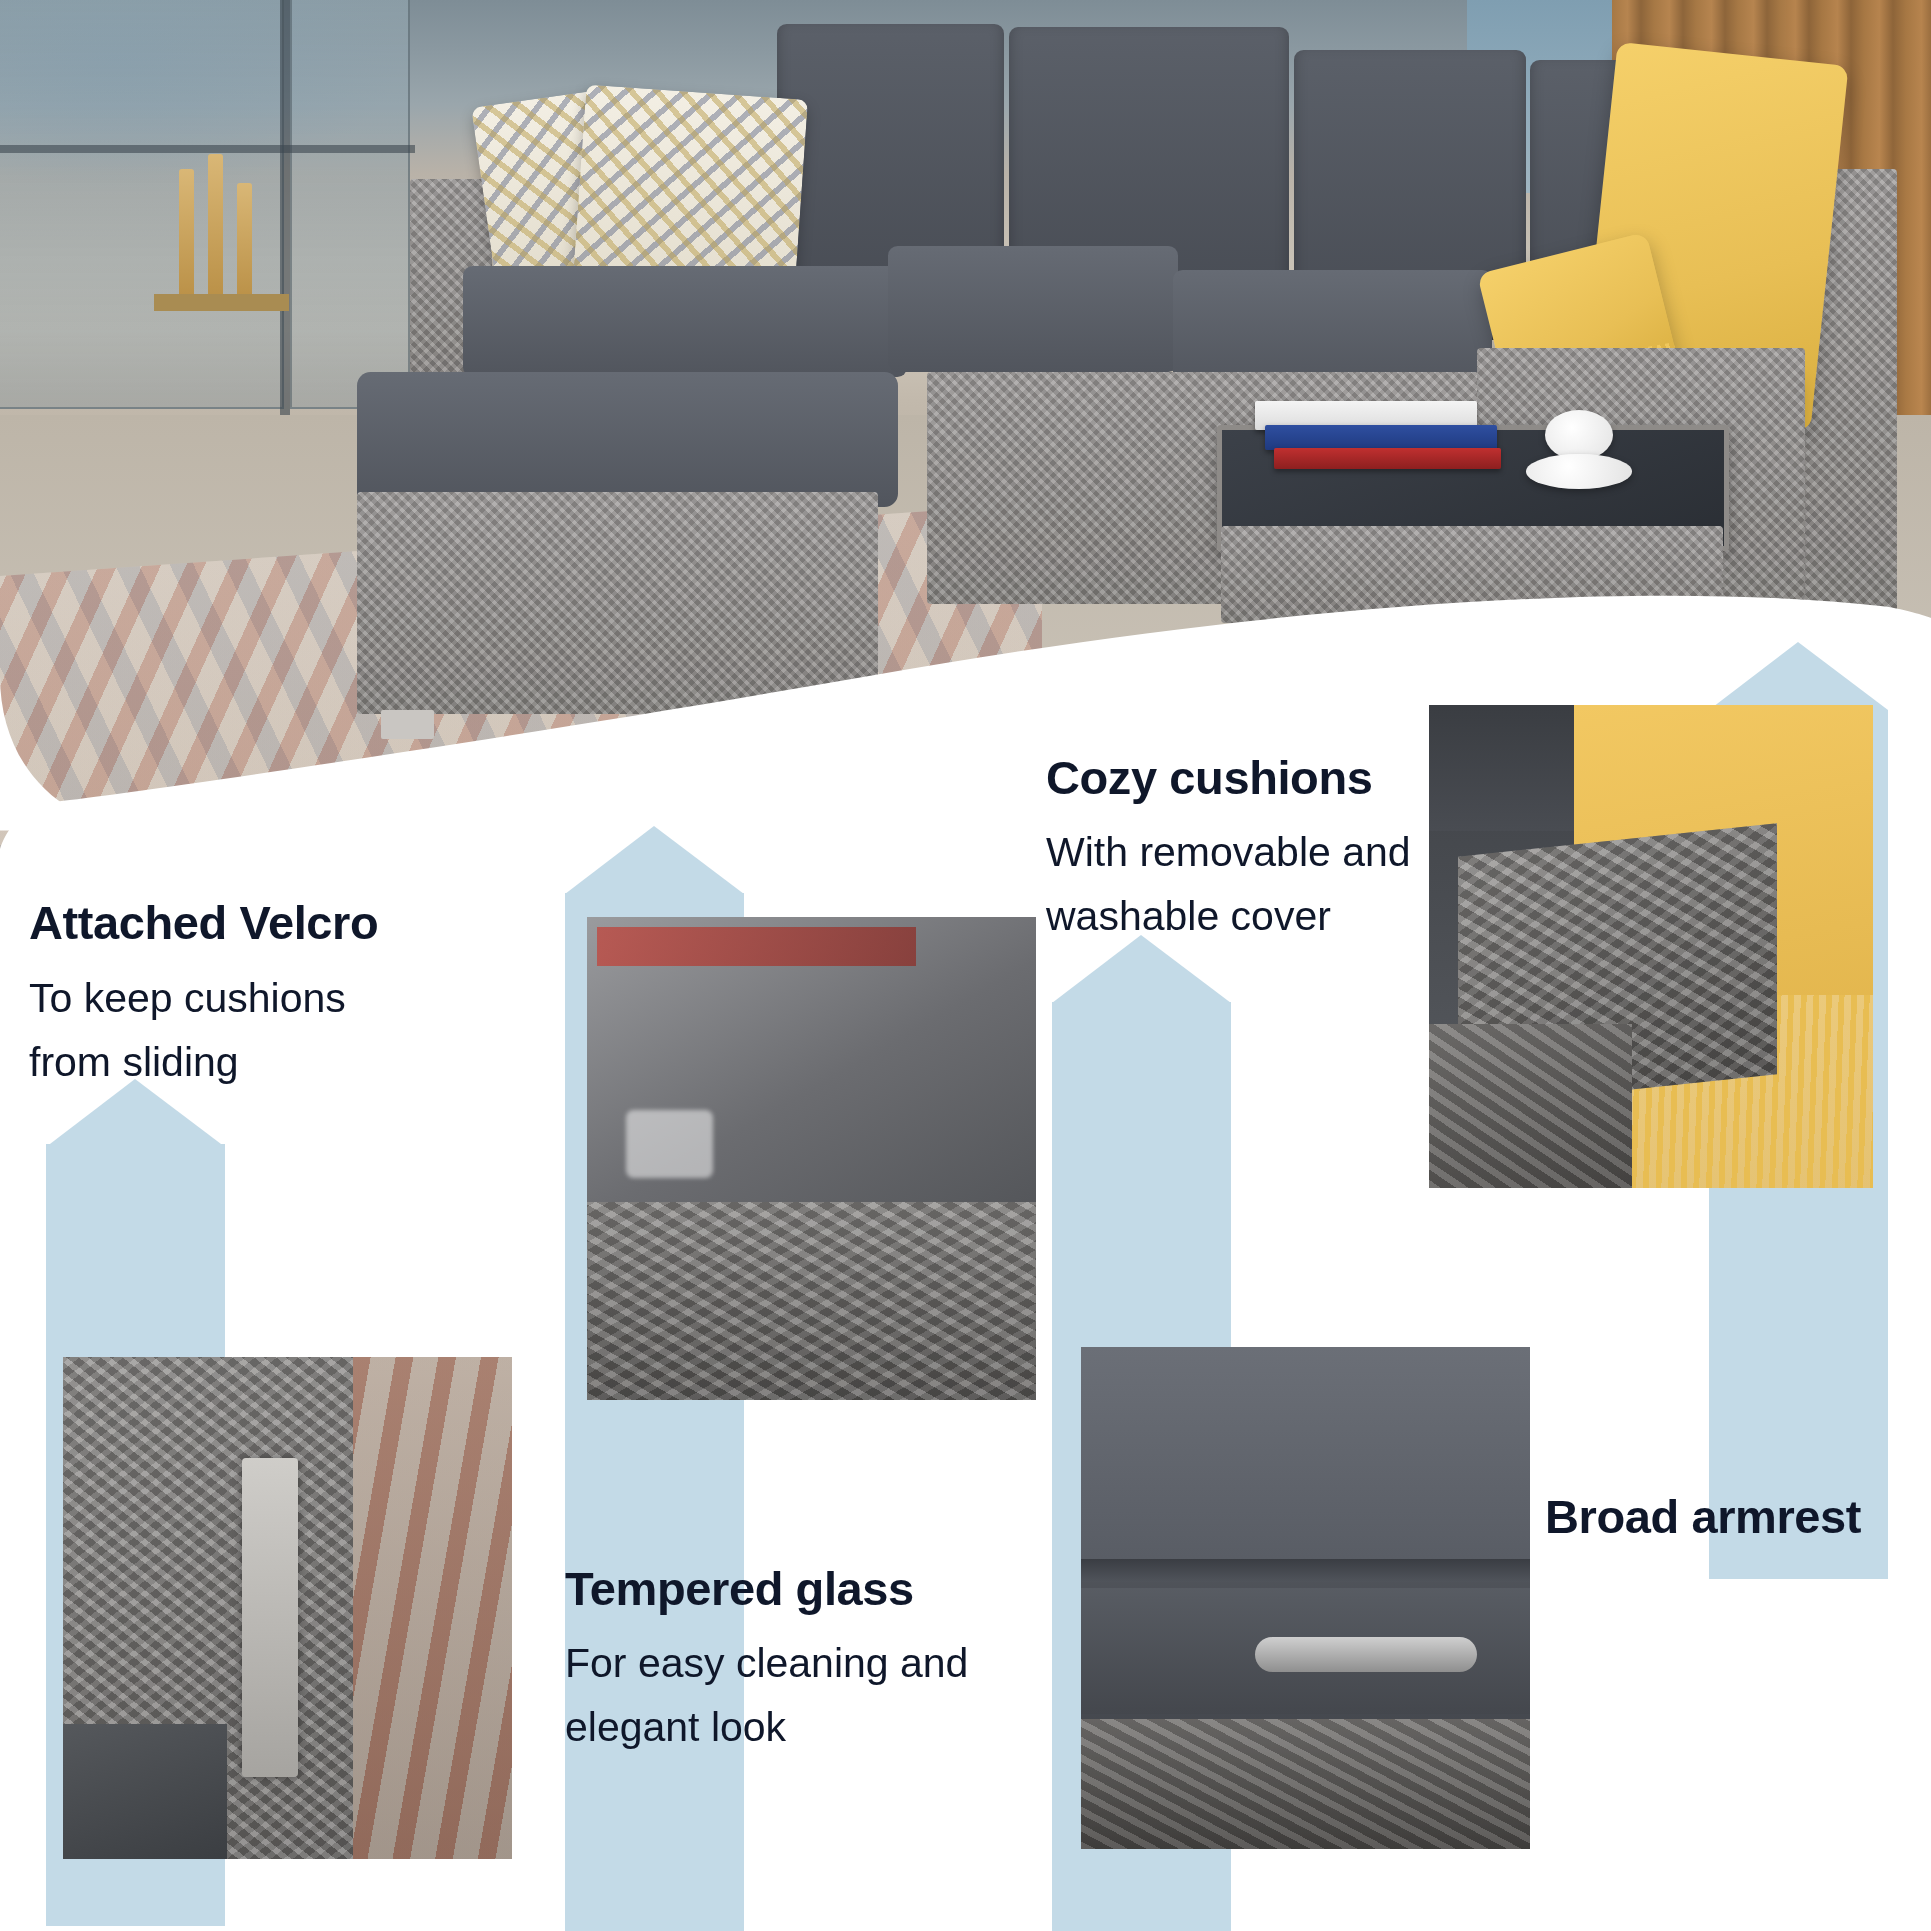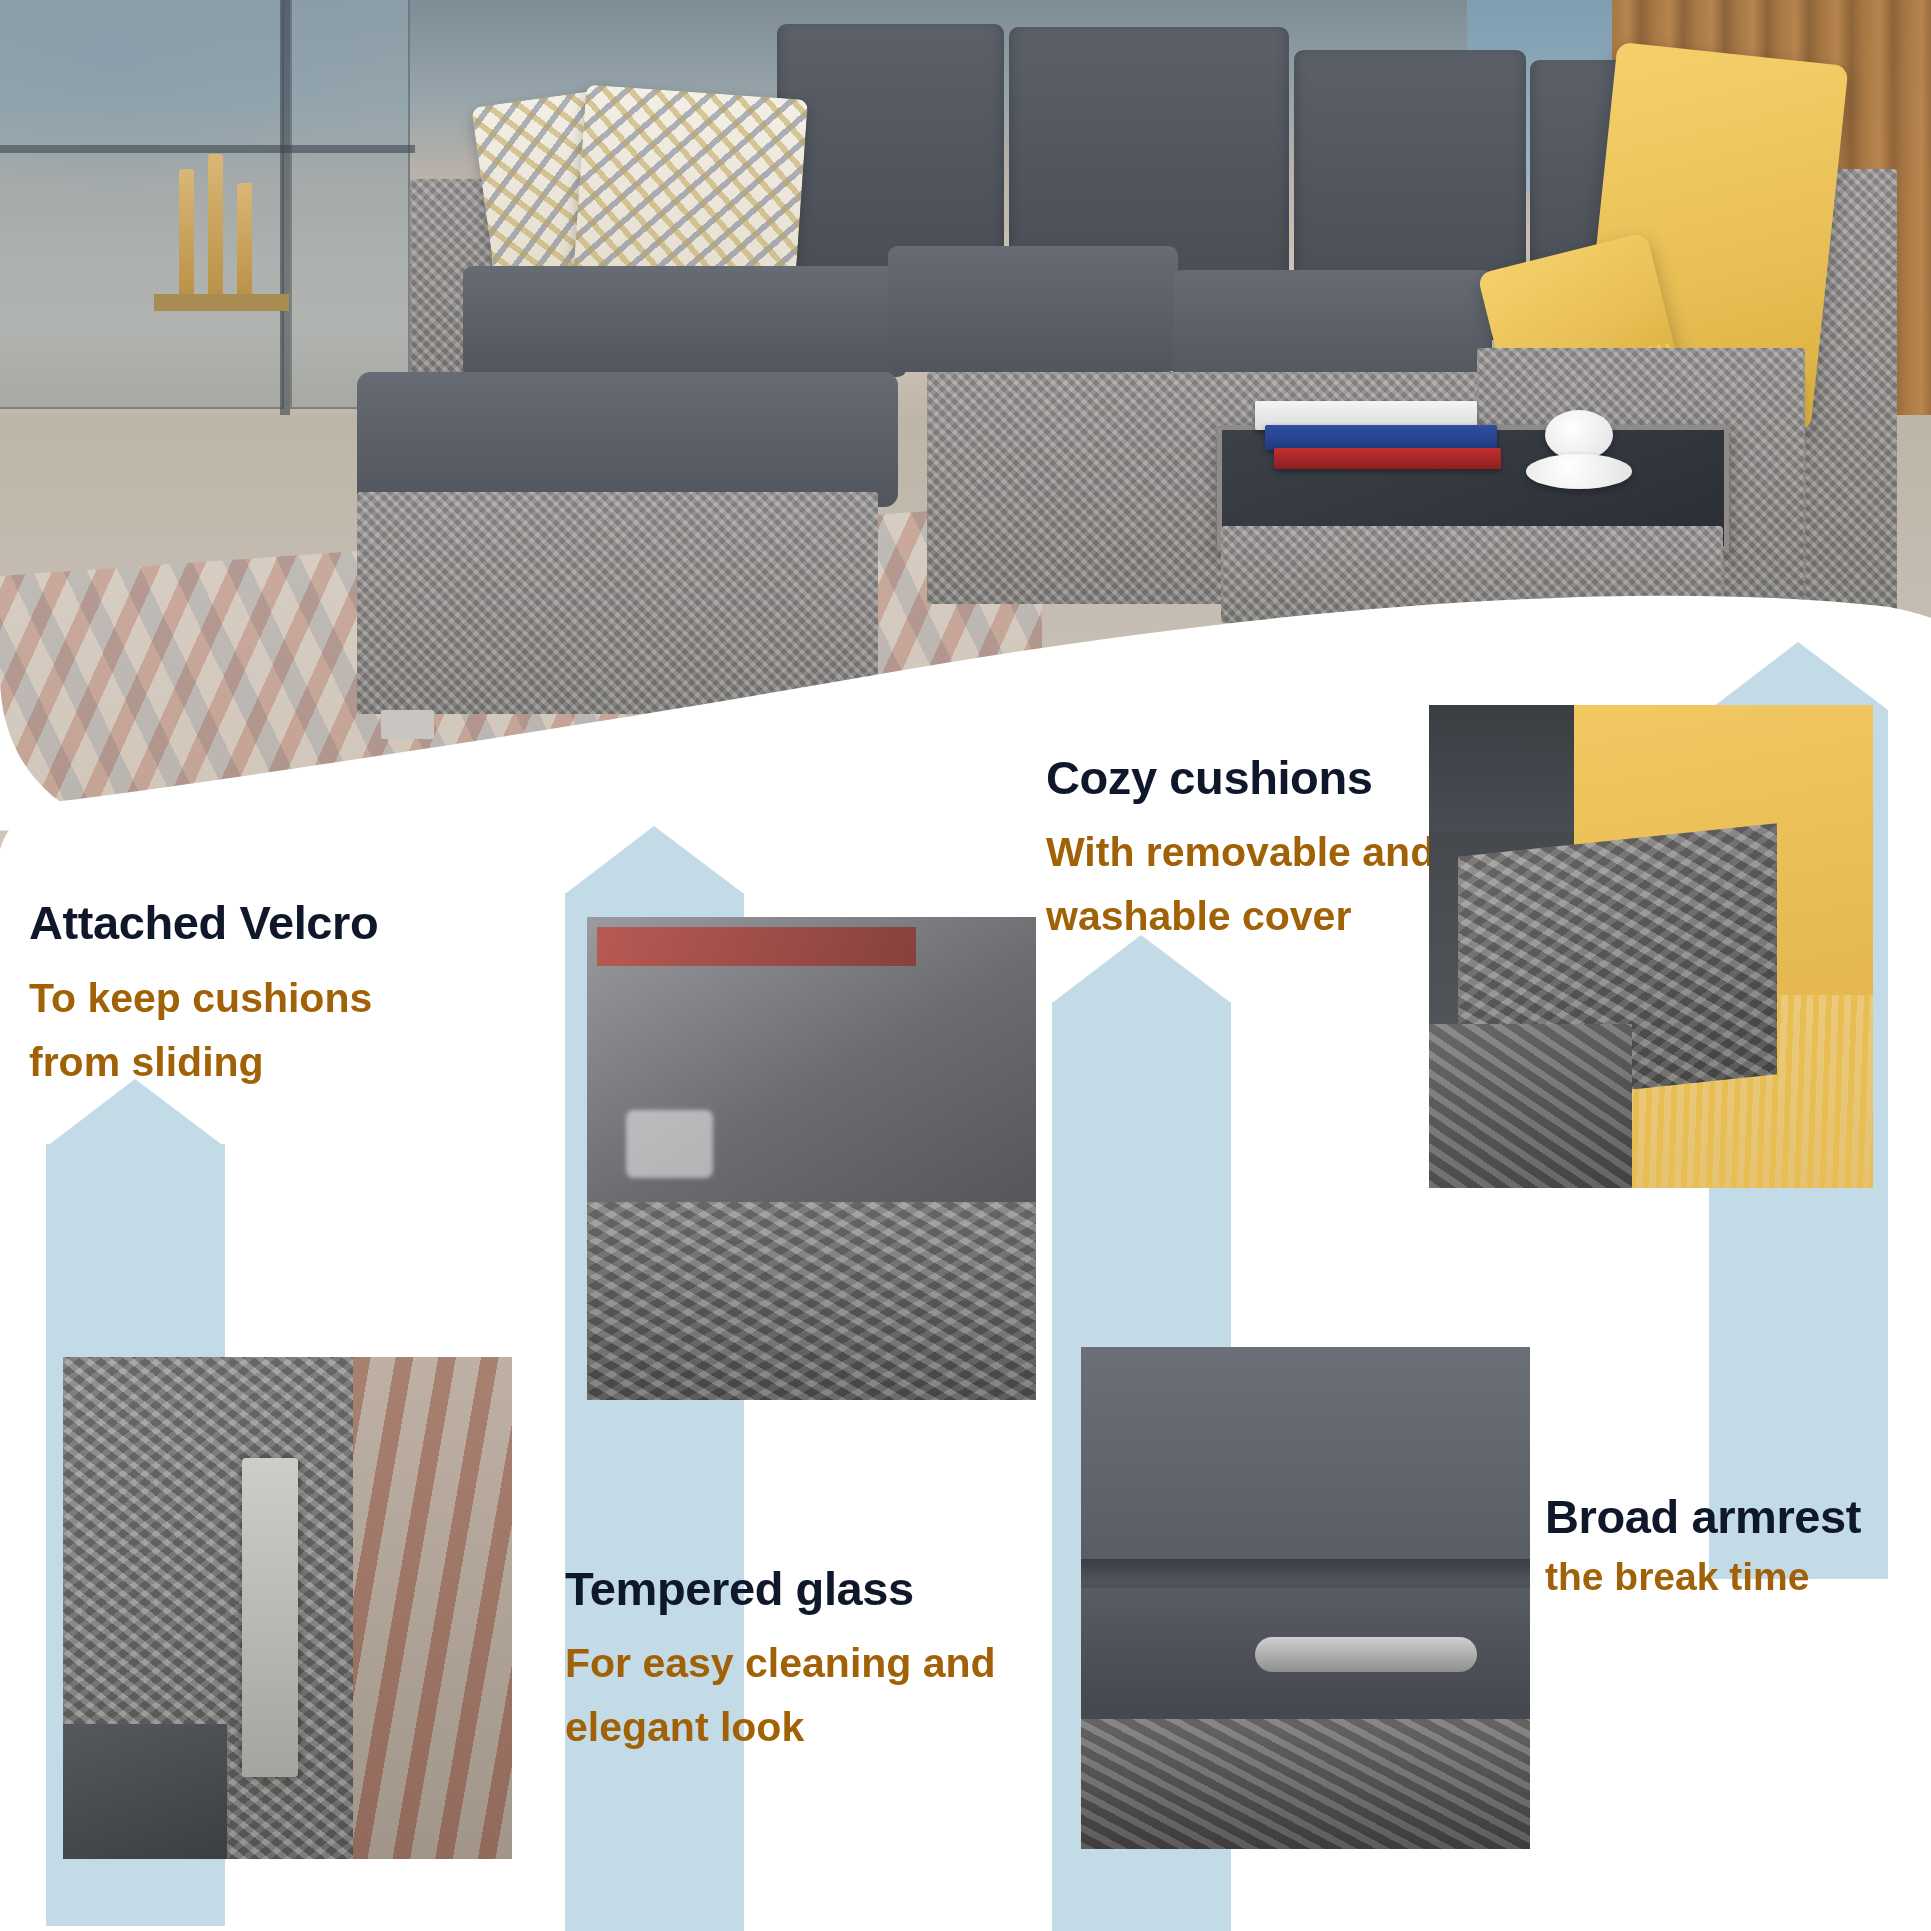--- a/index.html
+++ b/index.html
@@ -64,21 +64,21 @@
   
   .hero-mask{
     position:absolute;left:0;top:0;width:1931px;height:869px;pointer-events:none;
   }
 
   
   .feature-photo{position:absolute;overflow:hidden;}
   .band{position:absolute;background:#c3dae7;}
 
   .head{color:#0f172a;font-weight:bold;letter-spacing:-0.4px;}
-  .sub{color:#a16207;font-weight:bold;}
+  .sub{color:#0f172a;}
 </style>
 </head>
 <body>
 
 <div class="hero">
   <div class="hero-img">
 
     <div class="abs sea"></div>
     <div class="abs woodwall"></div>
     <div class="abs door d1"></div>
@@ -213,15 +213,14 @@
   <div style="position:absolute;left:0;top:212px;width:449px;height:23px;background:linear-gradient(180deg,#3a3d43,#50545b);"></div>
   <div style="position:absolute;left:0;top:241px;width:449px;height:126px;background:linear-gradient(180deg,#585c63,#44474d);"></div>
   <div style="position:absolute;left:174px;top:290px;width:222px;height:35px;background:linear-gradient(180deg,#cfcfcf,#8f8f8f);border-radius:17.4px;"></div>
   <div style="position:absolute;left:0;top:372px;width:449px;height:130px;background:
         repeating-linear-gradient(28deg, rgba(255,255,255,.10) 0 6.8px, rgba(0,0,0,.18) 6.8px 15.4px),
         linear-gradient(180deg,#7c7a78,#4b4947);"></div>
 </div>
 
 <div style="position:absolute;left:1545px;top:1487px;width:386px;">
   <div class="head" style="font-size:47px;line-height:60px;">Broad armrest</div>
-  <div class="sub" style="font-size:39px;line-height:60px;">the break time</div>
 </div>
 
 
 </body></html>

